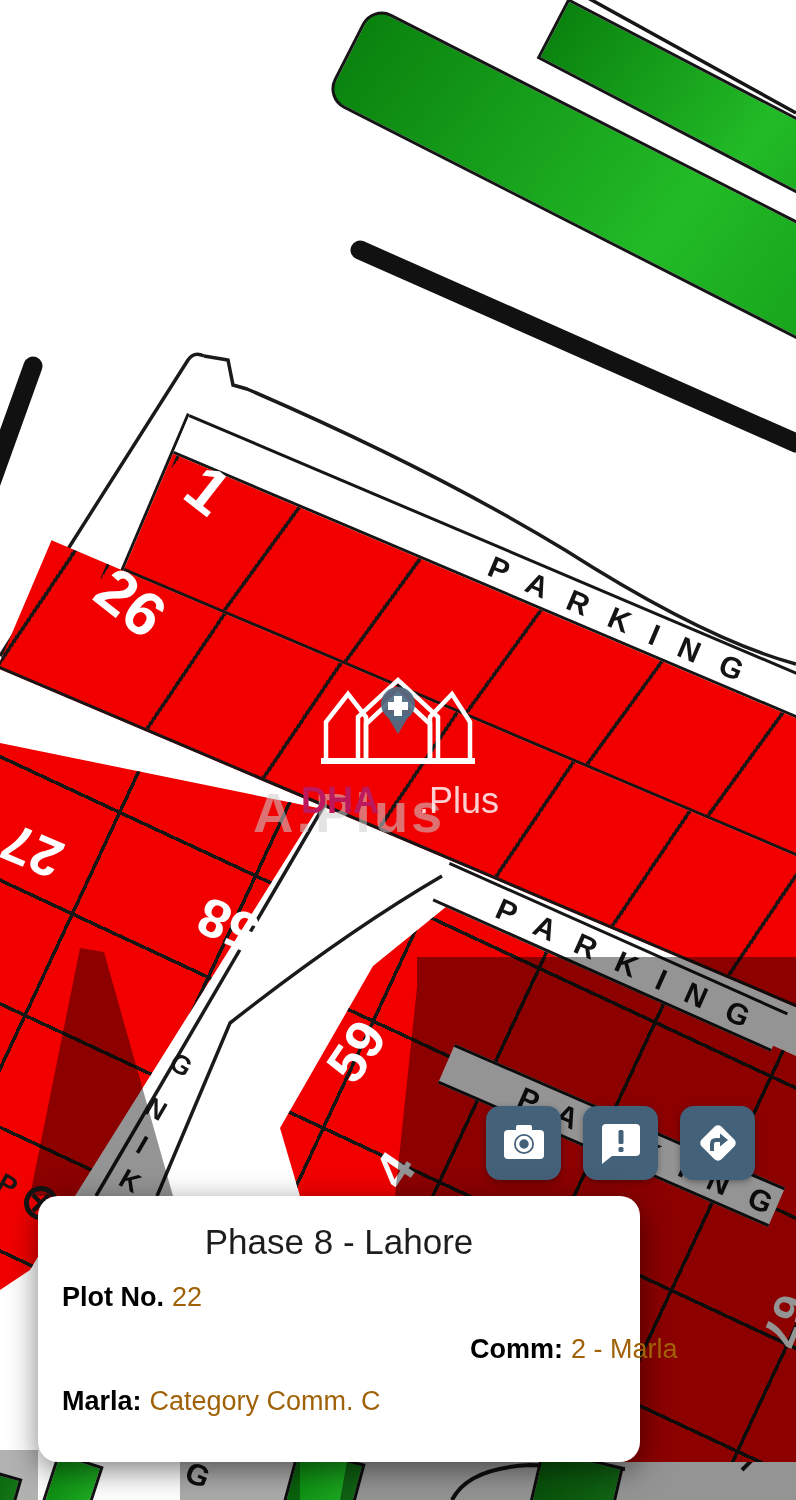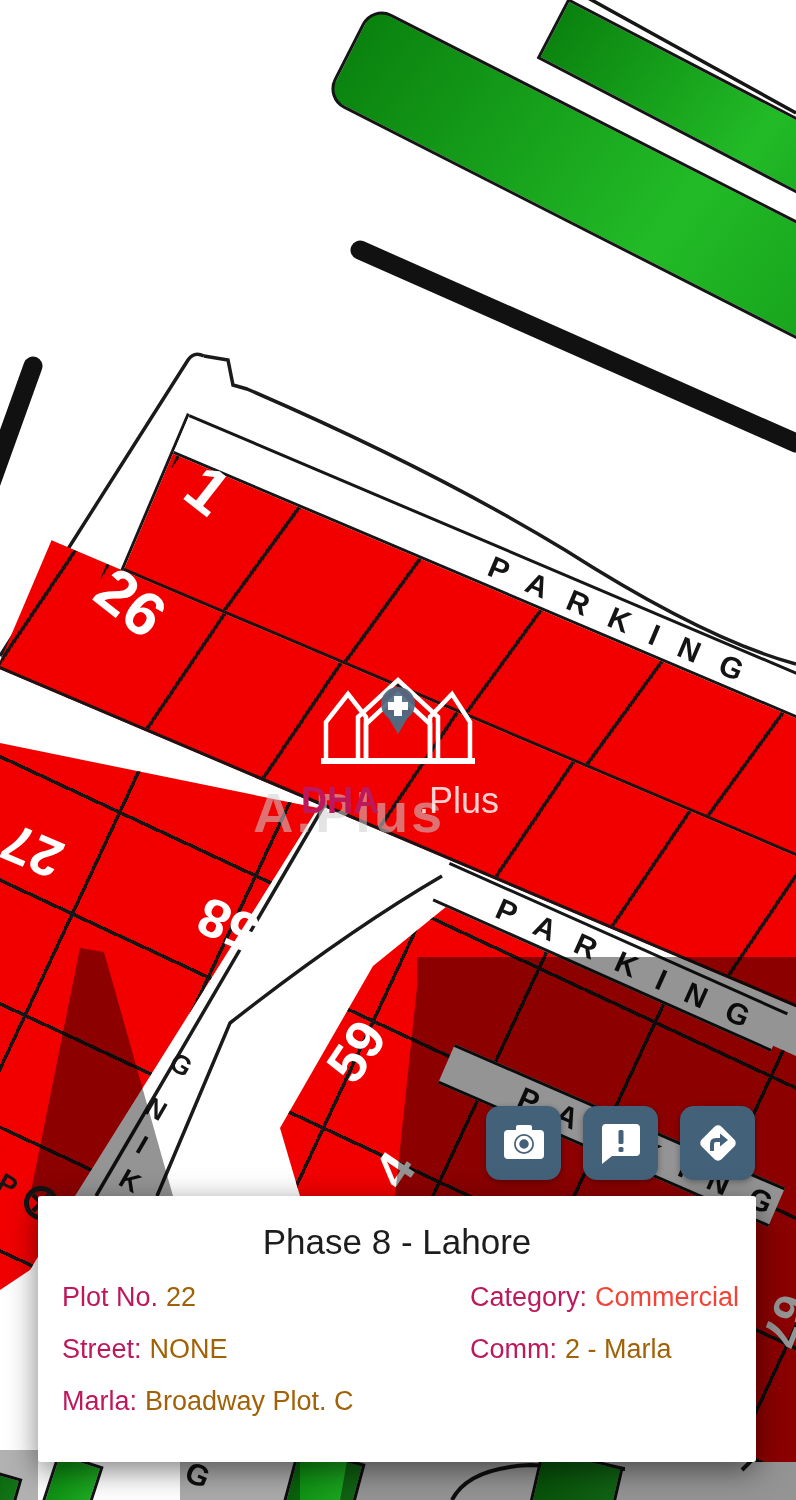--- a/index.html
+++ b/index.html
@@ -70,24 +70,24 @@
   .shb2{position:absolute;left:0;top:1450px;width:38px;height:50px;background:rgba(0,0,0,0.30);}
 
   
   .close-ic{position:absolute;left:24px;top:1186px;width:34px;height:34px;border:5px solid #141414;border-radius:50%;box-sizing:border-box;}
 
   
   .abtn{position:absolute;top:1106px;width:75px;height:74px;border-radius:14px;background:#44617a;display:flex;align-items:center;justify-content:center;box-shadow:0 2px 6px rgba(0,0,0,0.35);cursor:pointer;}
   .abtn1{left:486px;} .abtn2{left:583px;} .abtn3{left:680px;}
 
   
-  .card{position:absolute;left:38px;top:1196px;width:718px;height:266px;background:#ffffff;border-radius:3px;box-shadow:0 8px 30px rgba(0,0,0,0.5);}
+  .card{position:absolute;left:38px;top:1196px;width:602px;height:266px;background:#ffffff;border-radius:20px;box-shadow:0 8px 30px rgba(0,0,0,0.5);}
   .card-title{position:absolute;left:0;top:26px;width:100%;text-align:center;font-size:35px;font-weight:500;color:#1d1d1d;}
   .field{position:absolute;font-size:27px;white-space:nowrap;}
-  .f-label{color:#be185d;}
+  .f-label{color:#000000;font-weight:bold;}
   .f-value{color:#a16207;font-weight:500;margin-left:8px;}
   .fr1{top:86px;} .fr2{top:138px;} .fr3{top:190px;}
   .fcl{left:24px;} .fcr{left:432px;}
 </style>
 </head>
 <body>
 
 <div class="stage">
 
   <div class="gband gband1"></div>
@@ -192,27 +192,21 @@
       <path d="M17,31 L17,24 Q17,20 21,20 L26,20" stroke="#44617a" stroke-width="4" fill="none"></path>
       <path d="M25,13.5 L33,20 L25,26.5 Z" fill="#44617a"></path>
     </svg>
   </div>
 
   <div class="card">
     <div class="card-title">Phase 8 - Lahore</div>
     <div class="field fr1 fcl">
       <span class="f-label">Plot No.</span><span class="f-value">22</span>
     </div>
-    <div class="field fr1 fcr">
-      <span class="f-label">Category:</span><span class="f-value" style="color:#f44336">Commercial</span>
-    </div>
-    <div class="field fr2 fcl">
-      <span class="f-label">Street:</span><span class="f-value">NONE</span>
-    </div>
     <div class="field fr2 fcr">
       <span class="f-label">Comm:</span><span class="f-value">2 - Marla</span>
     </div>
     <div class="field fr3 fcl">
-      <span class="f-label">Marla:</span><span class="f-value">Broadway Plot. C</span>
+      <span class="f-label">Marla:</span><span class="f-value">Category Comm. C</span>
     </div>
   </div>
 
 </div>
 
 </body></html>

